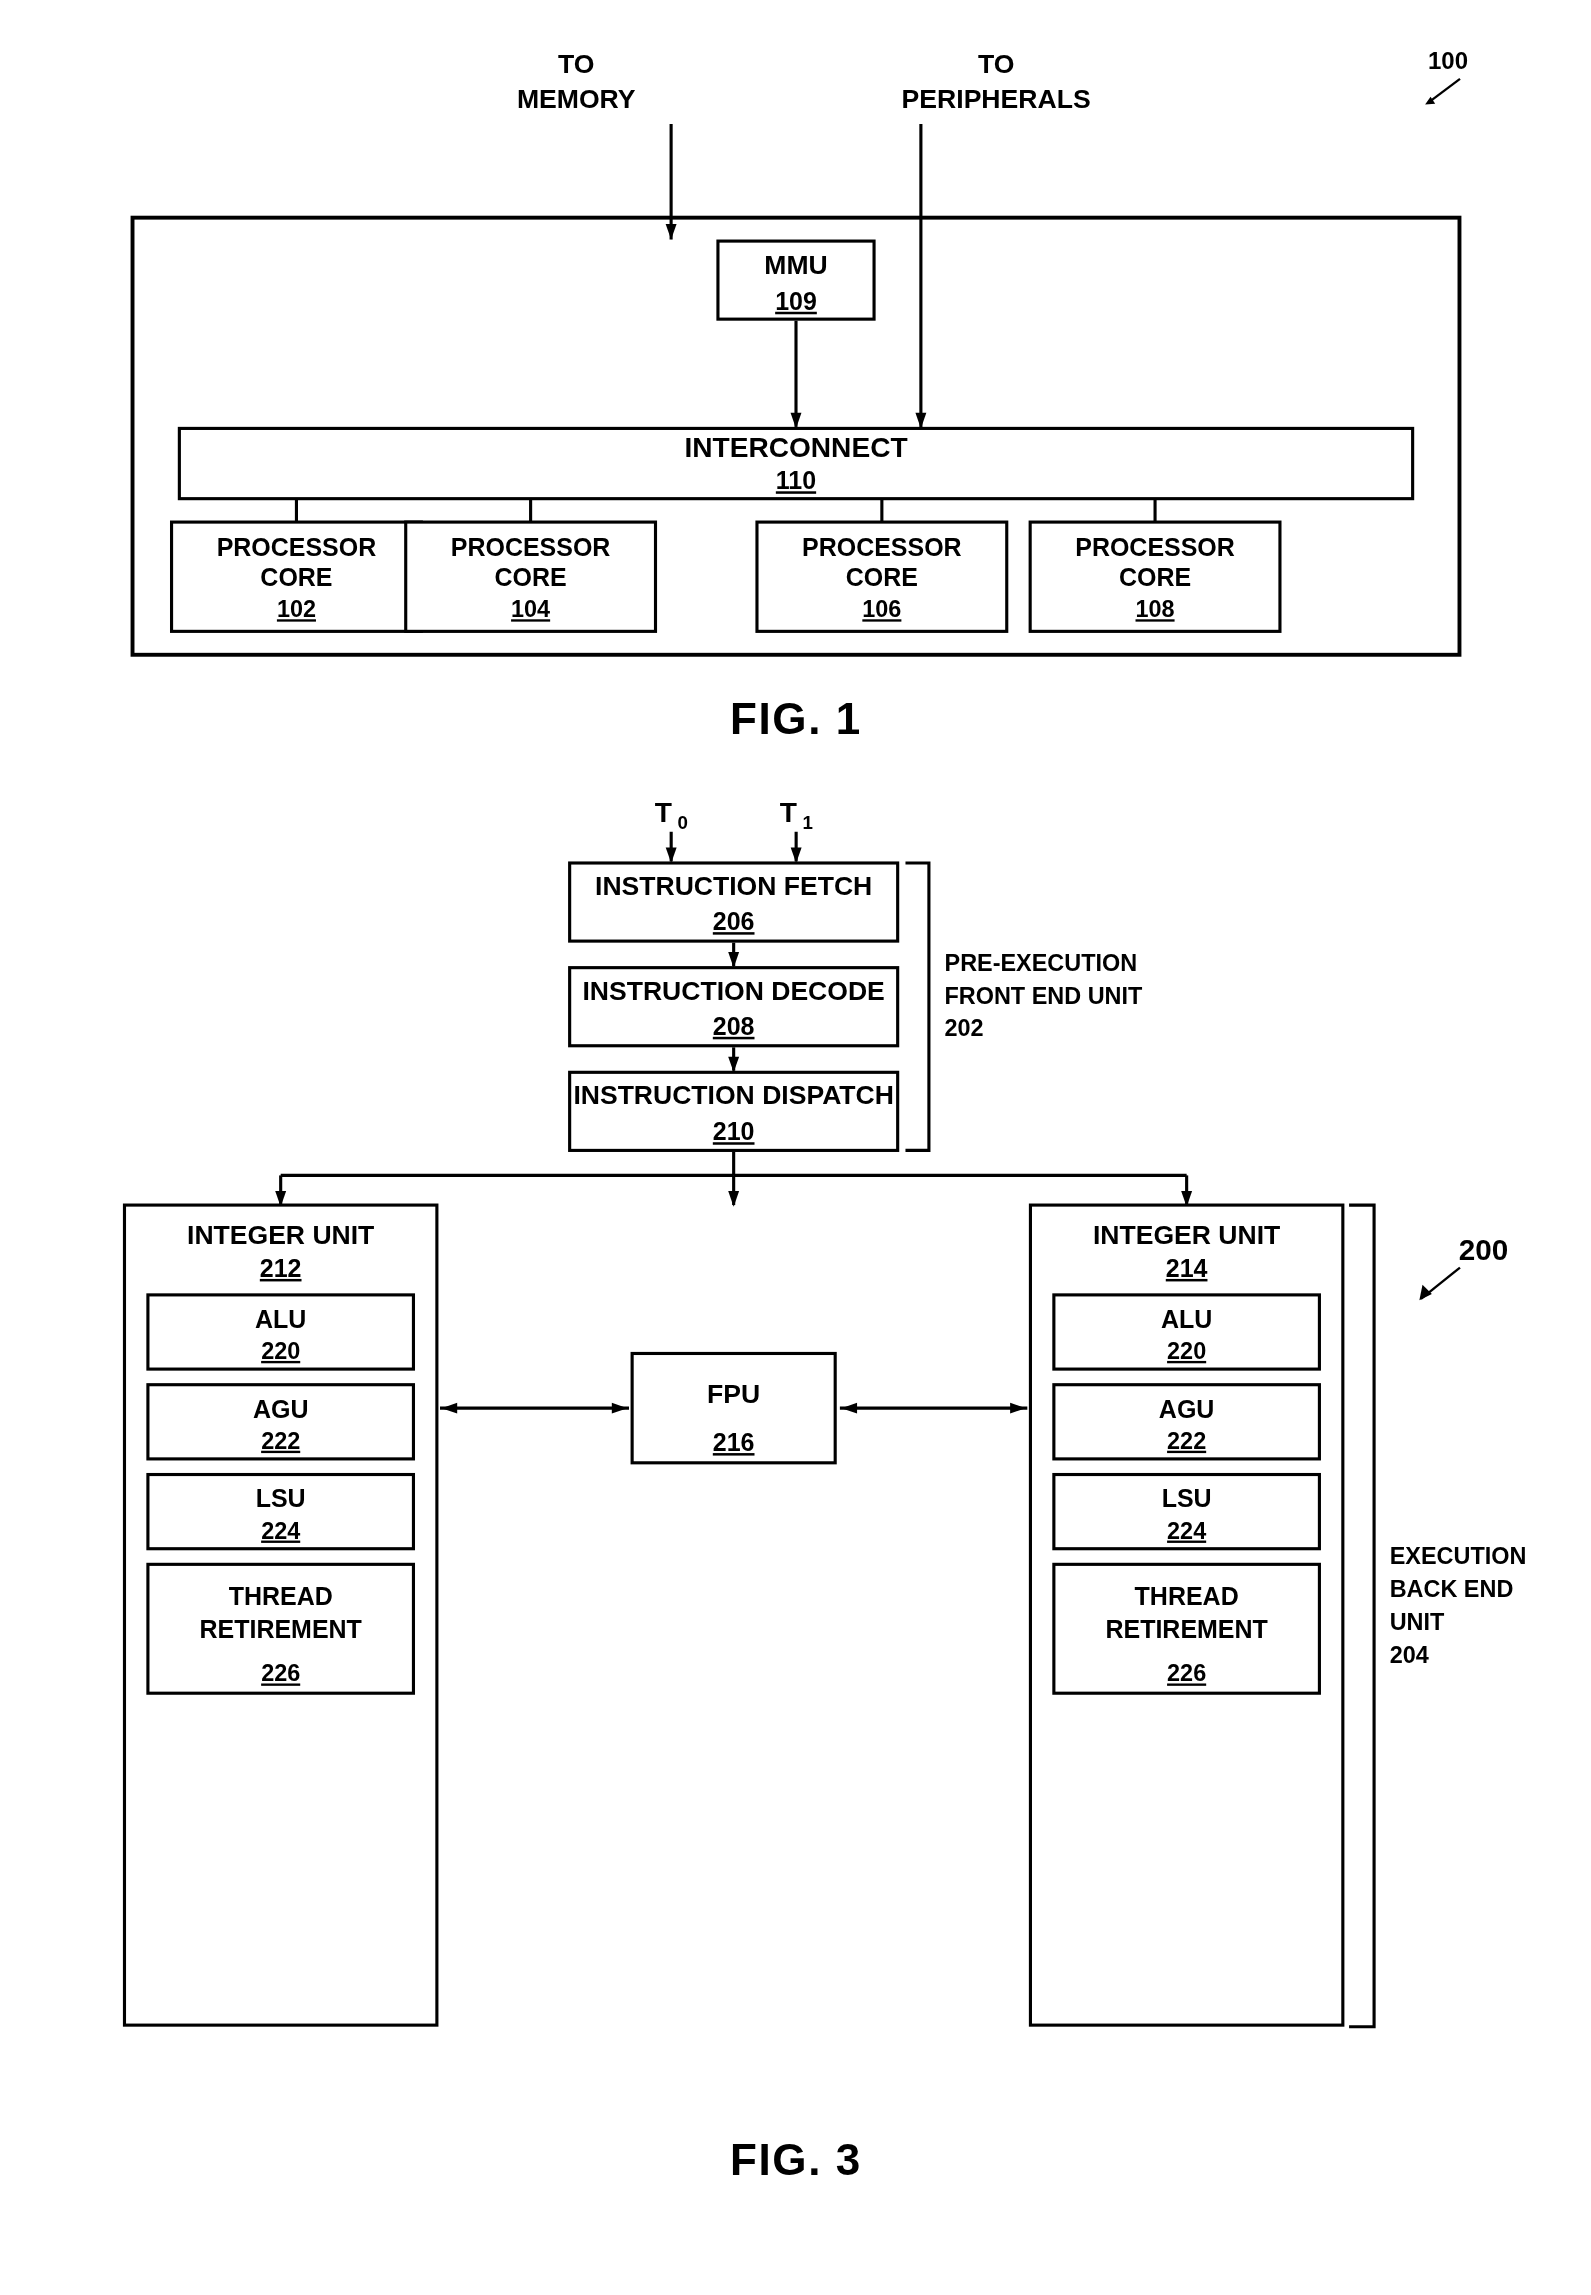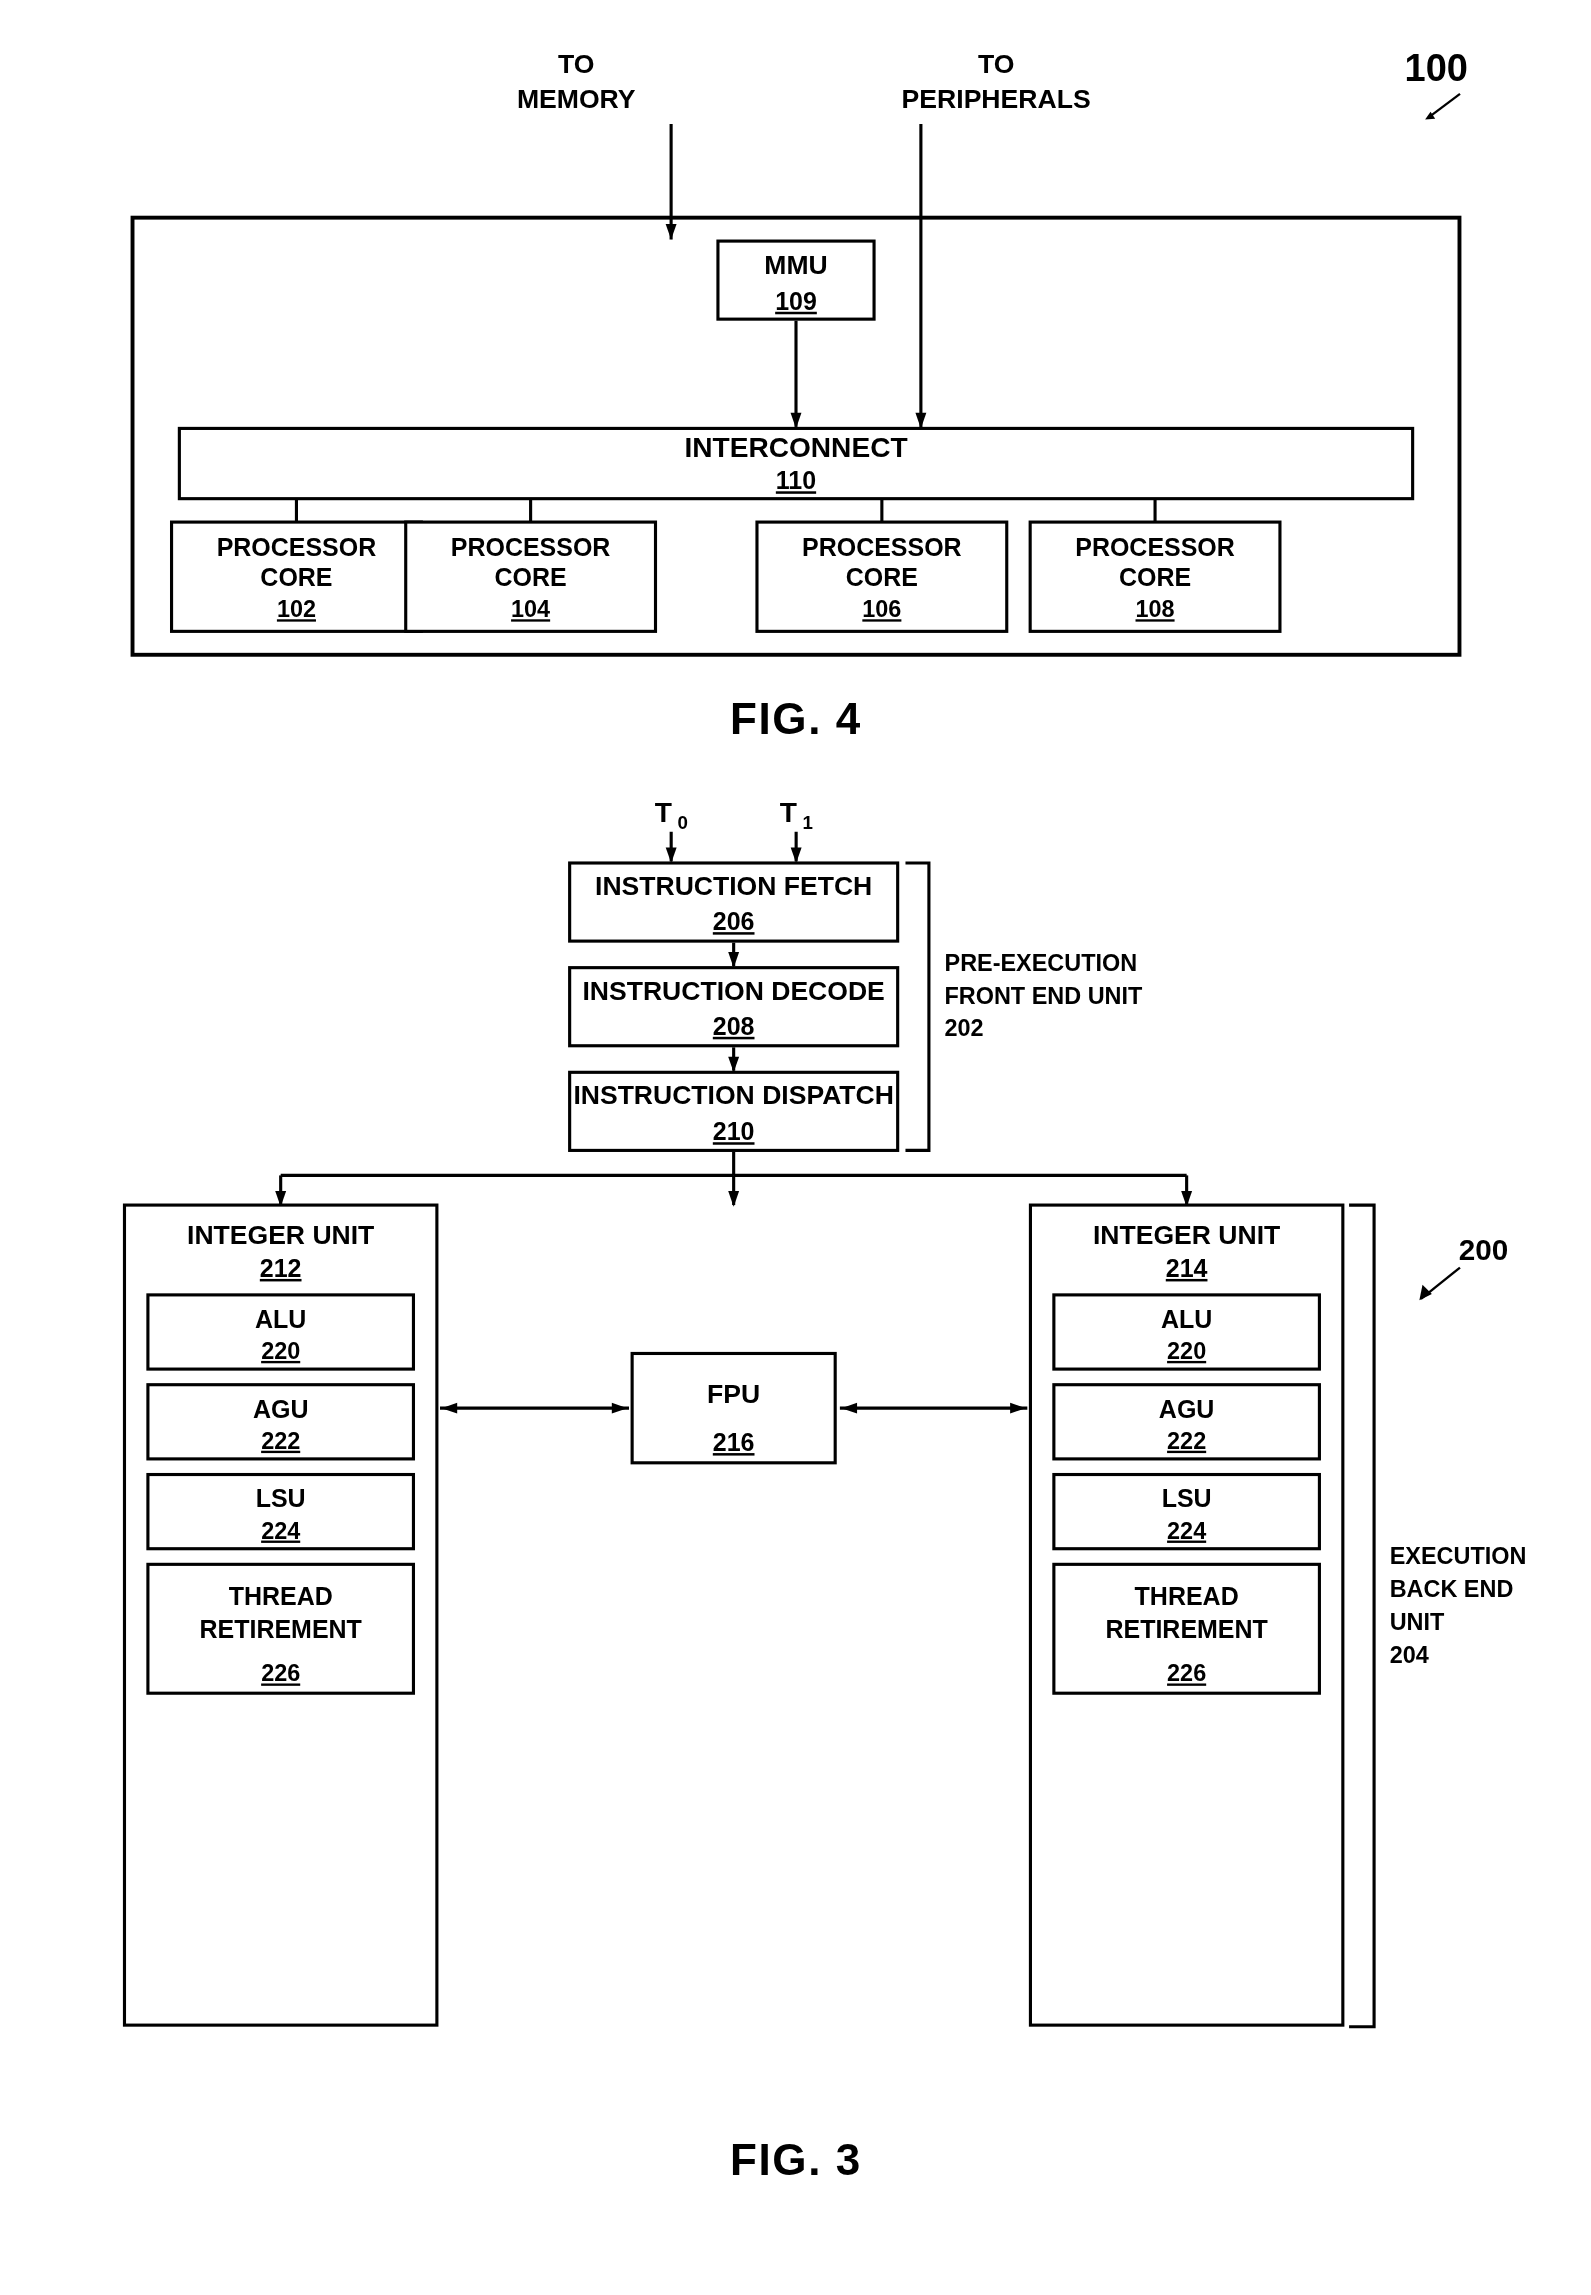--- a/index.html
+++ b/index.html
@@ -33,21 +33,21 @@
 
   </style>
 </head>
 <body>
 
 <div class="page-container">
 
   <div class="fig1-section">
 
     <div style="position:absolute; right:62px; top:0px; display:flex; flex-direction:column; align-items:flex-end;">
-      <span style="font-size:38px; font-weight:bold;">100</span>
+      <span style="font-size:24px; font-weight:bold;">100</span>
       <svg width="47" height="31" viewBox="0 0 60 40">
         <line x1="50" y1="5" x2="10" y2="35" stroke="#000" stroke-width="3"></line>
         <polygon points="5,38 12,28 18,37" fill="#000"></polygon>
       </svg>
     </div>
 
     <div style="display:flex; justify-content:center; gap:266px; margin-bottom:8px; padding-left:15.6px;">
       <div style="text-align:center; font-size:26.6px; font-weight:bold; line-height:1.3;">
         <span style="white-space:pre;">TO
 MEMORY</span>
@@ -99,21 +99,21 @@
       <text x="1010" y="592" text-anchor="middle" font-size="32" font-weight="bold" font-family="Arial">CORE</text>
       <text x="1010" y="632" text-anchor="middle" font-size="30" font-weight="bold" font-family="Arial" text-decoration="underline">106</text>
 
       <rect x="1200" y="510" width="320" height="140" fill="white" stroke="#000" stroke-width="4"></rect>
       <text x="1360" y="554" text-anchor="middle" font-size="32" font-weight="bold" font-family="Arial">PROCESSOR</text>
       <text x="1360" y="592" text-anchor="middle" font-size="32" font-weight="bold" font-family="Arial">CORE</text>
       <text x="1360" y="632" text-anchor="middle" font-size="30" font-weight="bold" font-family="Arial" text-decoration="underline">108</text>
 
     </svg>
 
-    <div style="text-align:center; font-size:44px; font-weight:bold; margin-top:7.8px; letter-spacing:1.6px;">FIG. 4</div>
+    <div style="text-align:center; font-size:44px; font-weight:bold; margin-top:7.8px; letter-spacing:1.6px;">FIG. 1</div>
   </div>
 
   <div class="fig2-section" style="margin-top:47px;">
 
     <svg width="1562" height="1328" viewBox="0 0 2000 1700" style="display:block; margin:0 auto;">
 
       <text x="770" y="40" text-anchor="middle" font-size="36" font-weight="bold" font-family="Arial">T</text>
       <text x="788" y="48" text-anchor="start" font-size="24" font-weight="bold" font-family="Arial">0</text>
       <text x="930" y="40" text-anchor="middle" font-size="36" font-weight="bold" font-family="Arial">T</text>
       <text x="948" y="48" text-anchor="start" font-size="24" font-weight="bold" font-family="Arial">1</text>

